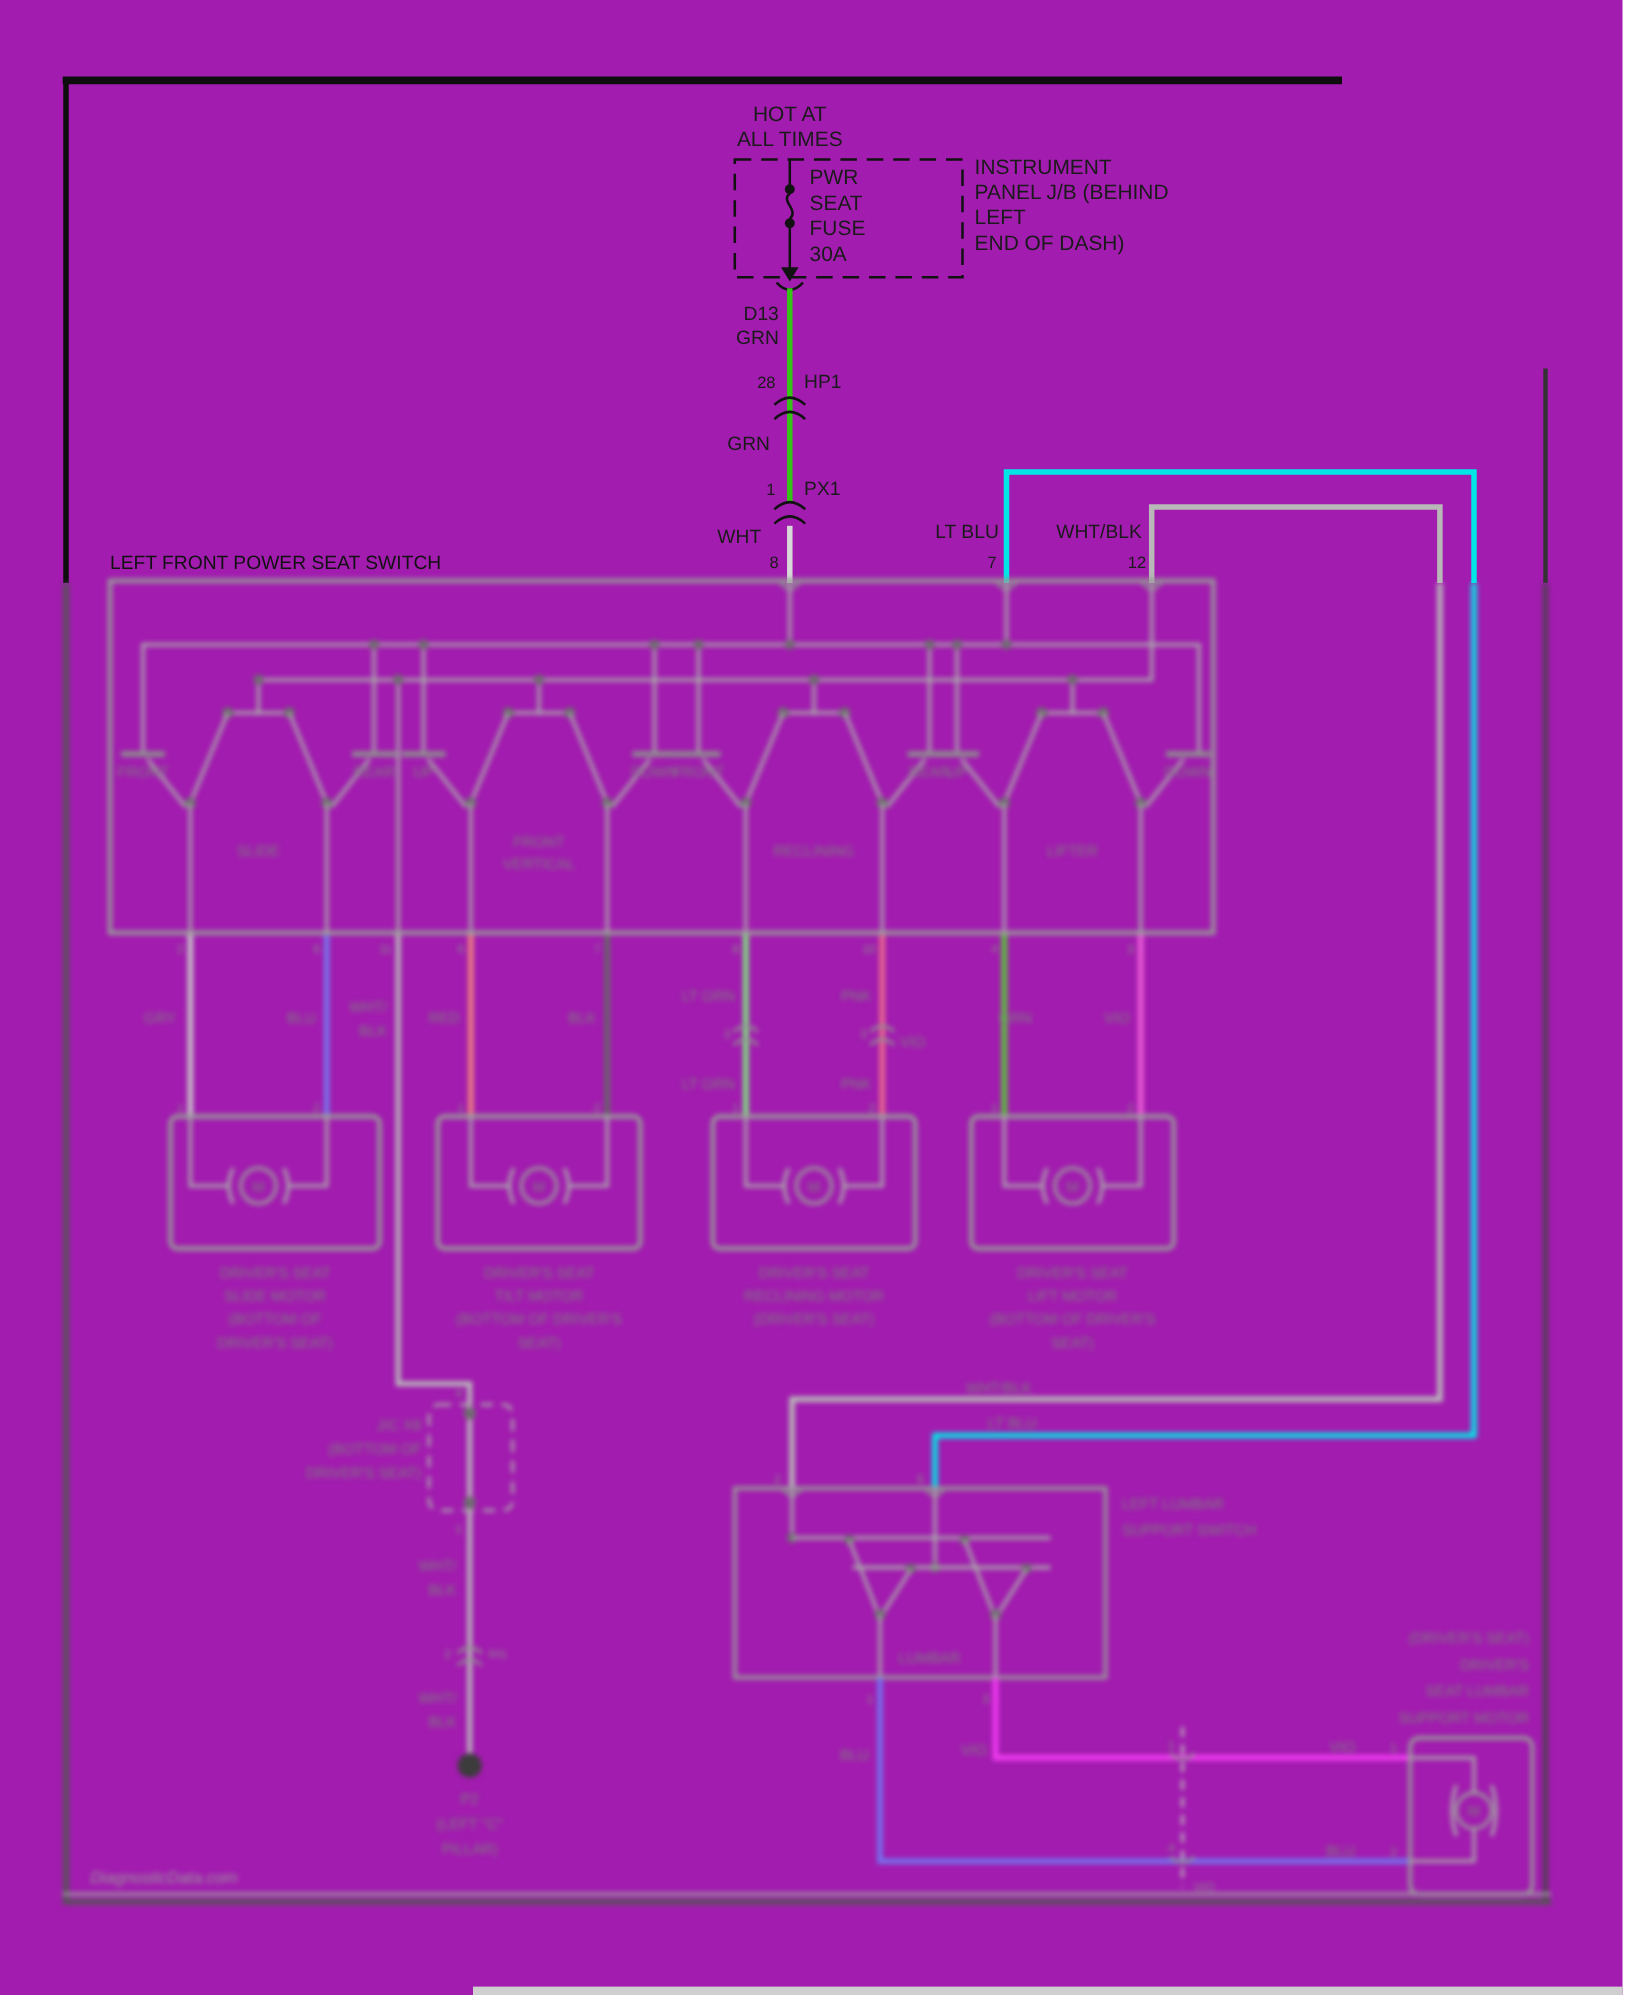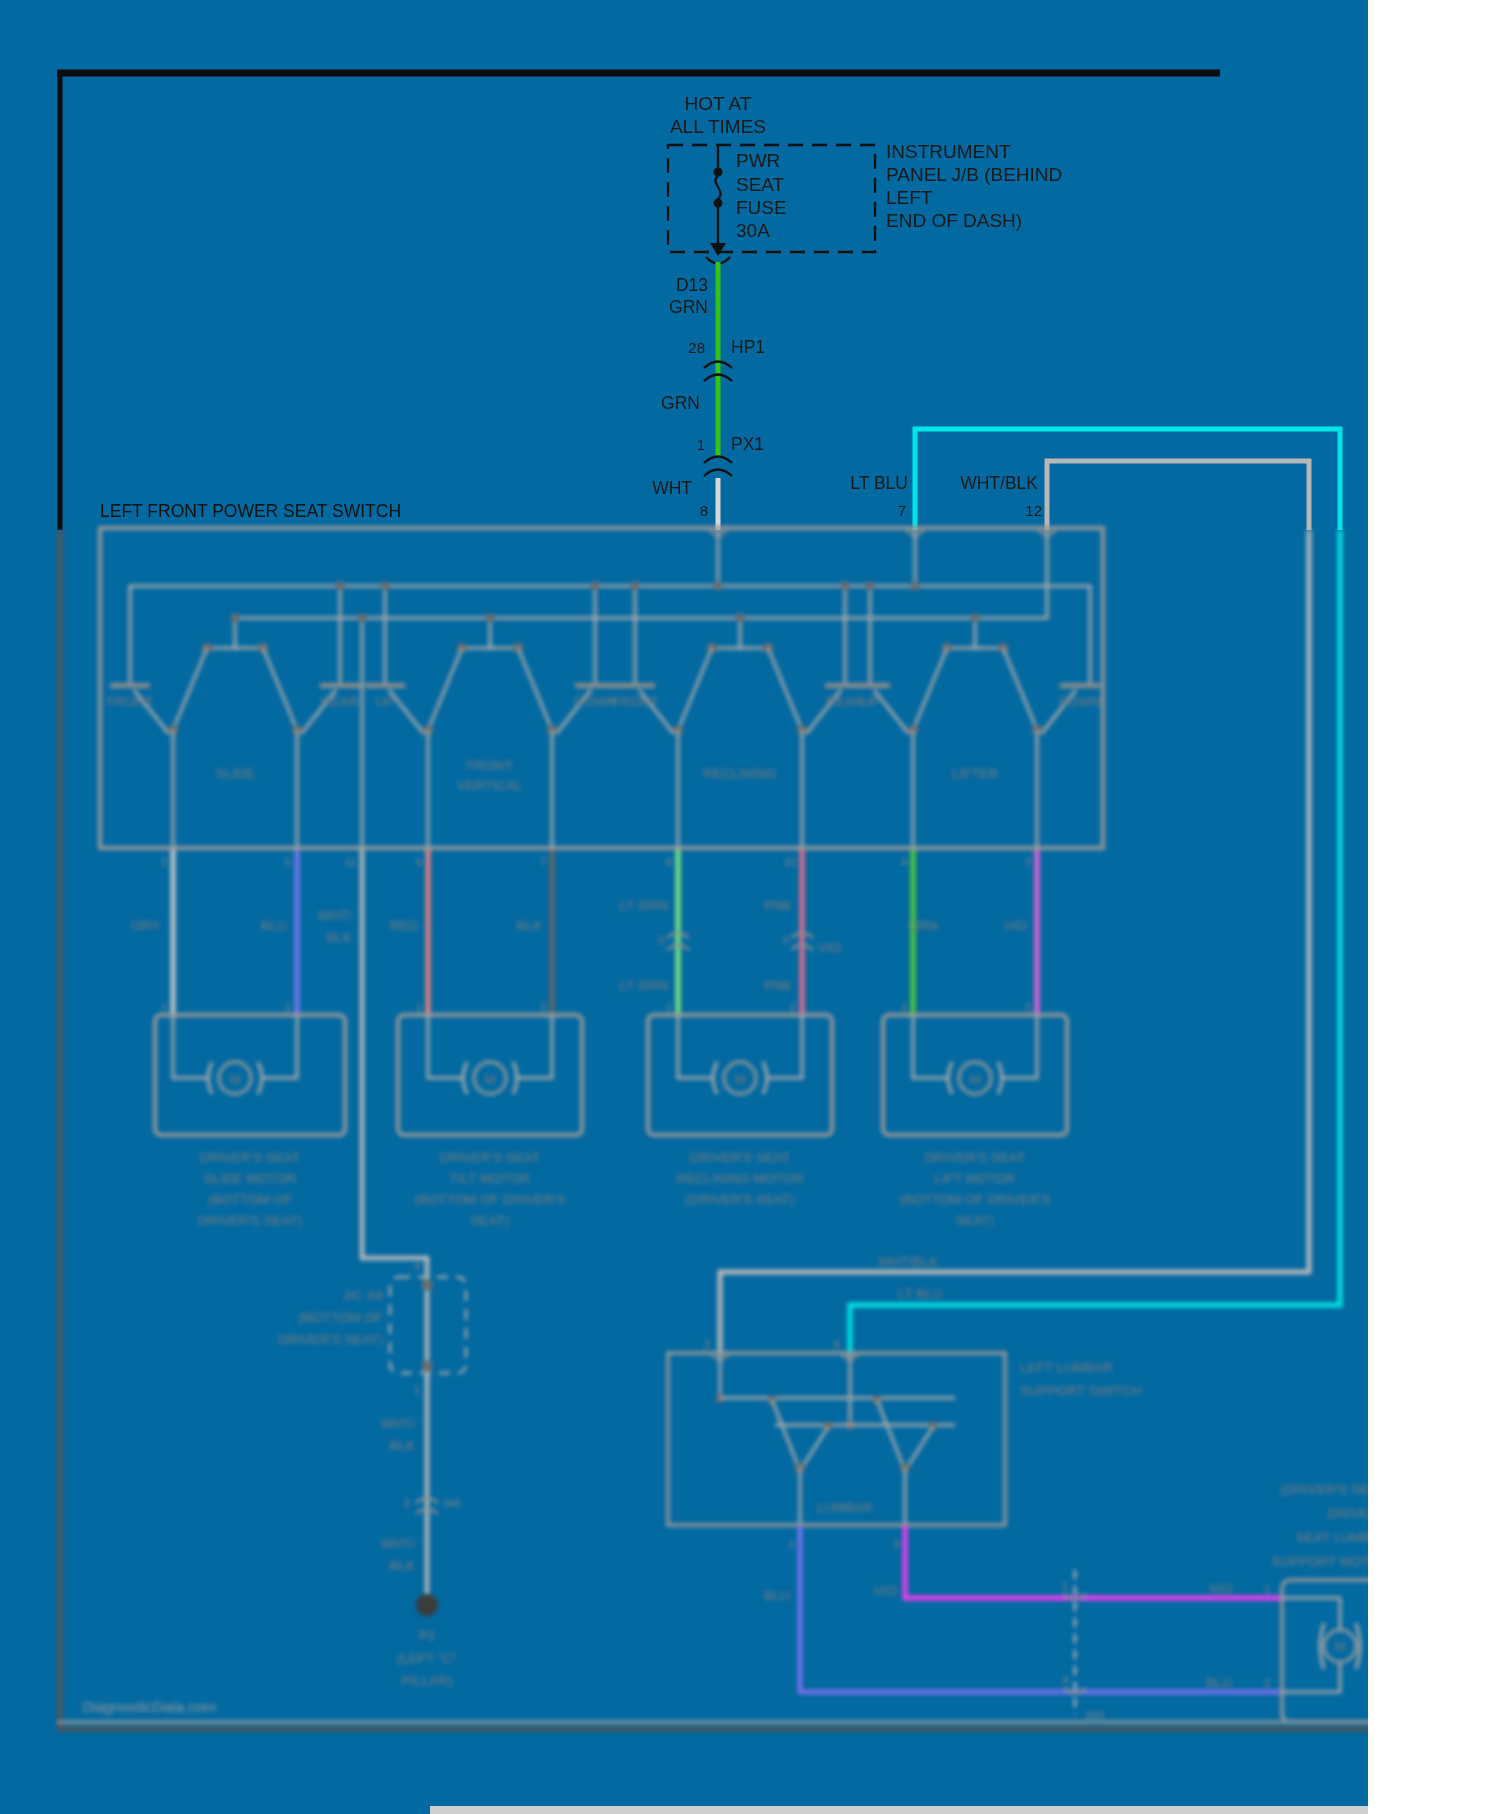--- a/index.html
+++ b/index.html
@@ -1,16 +1,16 @@
 <!DOCTYPE html>
 <html><head>
 <meta charset="utf-8">
 <style>
   html,body{margin:0;padding:0;background:#ffffff;}
-  .page{position:relative;width:1368px;height:1814px;background:#0369a1;overflow:hidden;}
+  .page{position:relative;width:1475px;height:1814px;background:#a21caf;overflow:hidden;}
   svg{position:absolute;left:0;top:0;}
   text{font-family:"Liberation Sans","DejaVu Sans",sans-serif;}
   .t19{font-size:19px;fill:#1a1a1a;}
   .t17{font-size:17.5px;fill:#1a1a1a;}
   .t15{font-size:15px;fill:#1a1a1a;}
   .ttl{font-size:17.5px;fill:#111;}
   .b13{font-size:13.5px;fill:#7d7d7d;}
   .b11{font-size:11px;fill:#8a8a8a;}
   .wm{font-size:15px;fill:#9a9a9a;font-style:italic;}
   .blurred{filter:blur(2.3px);}

